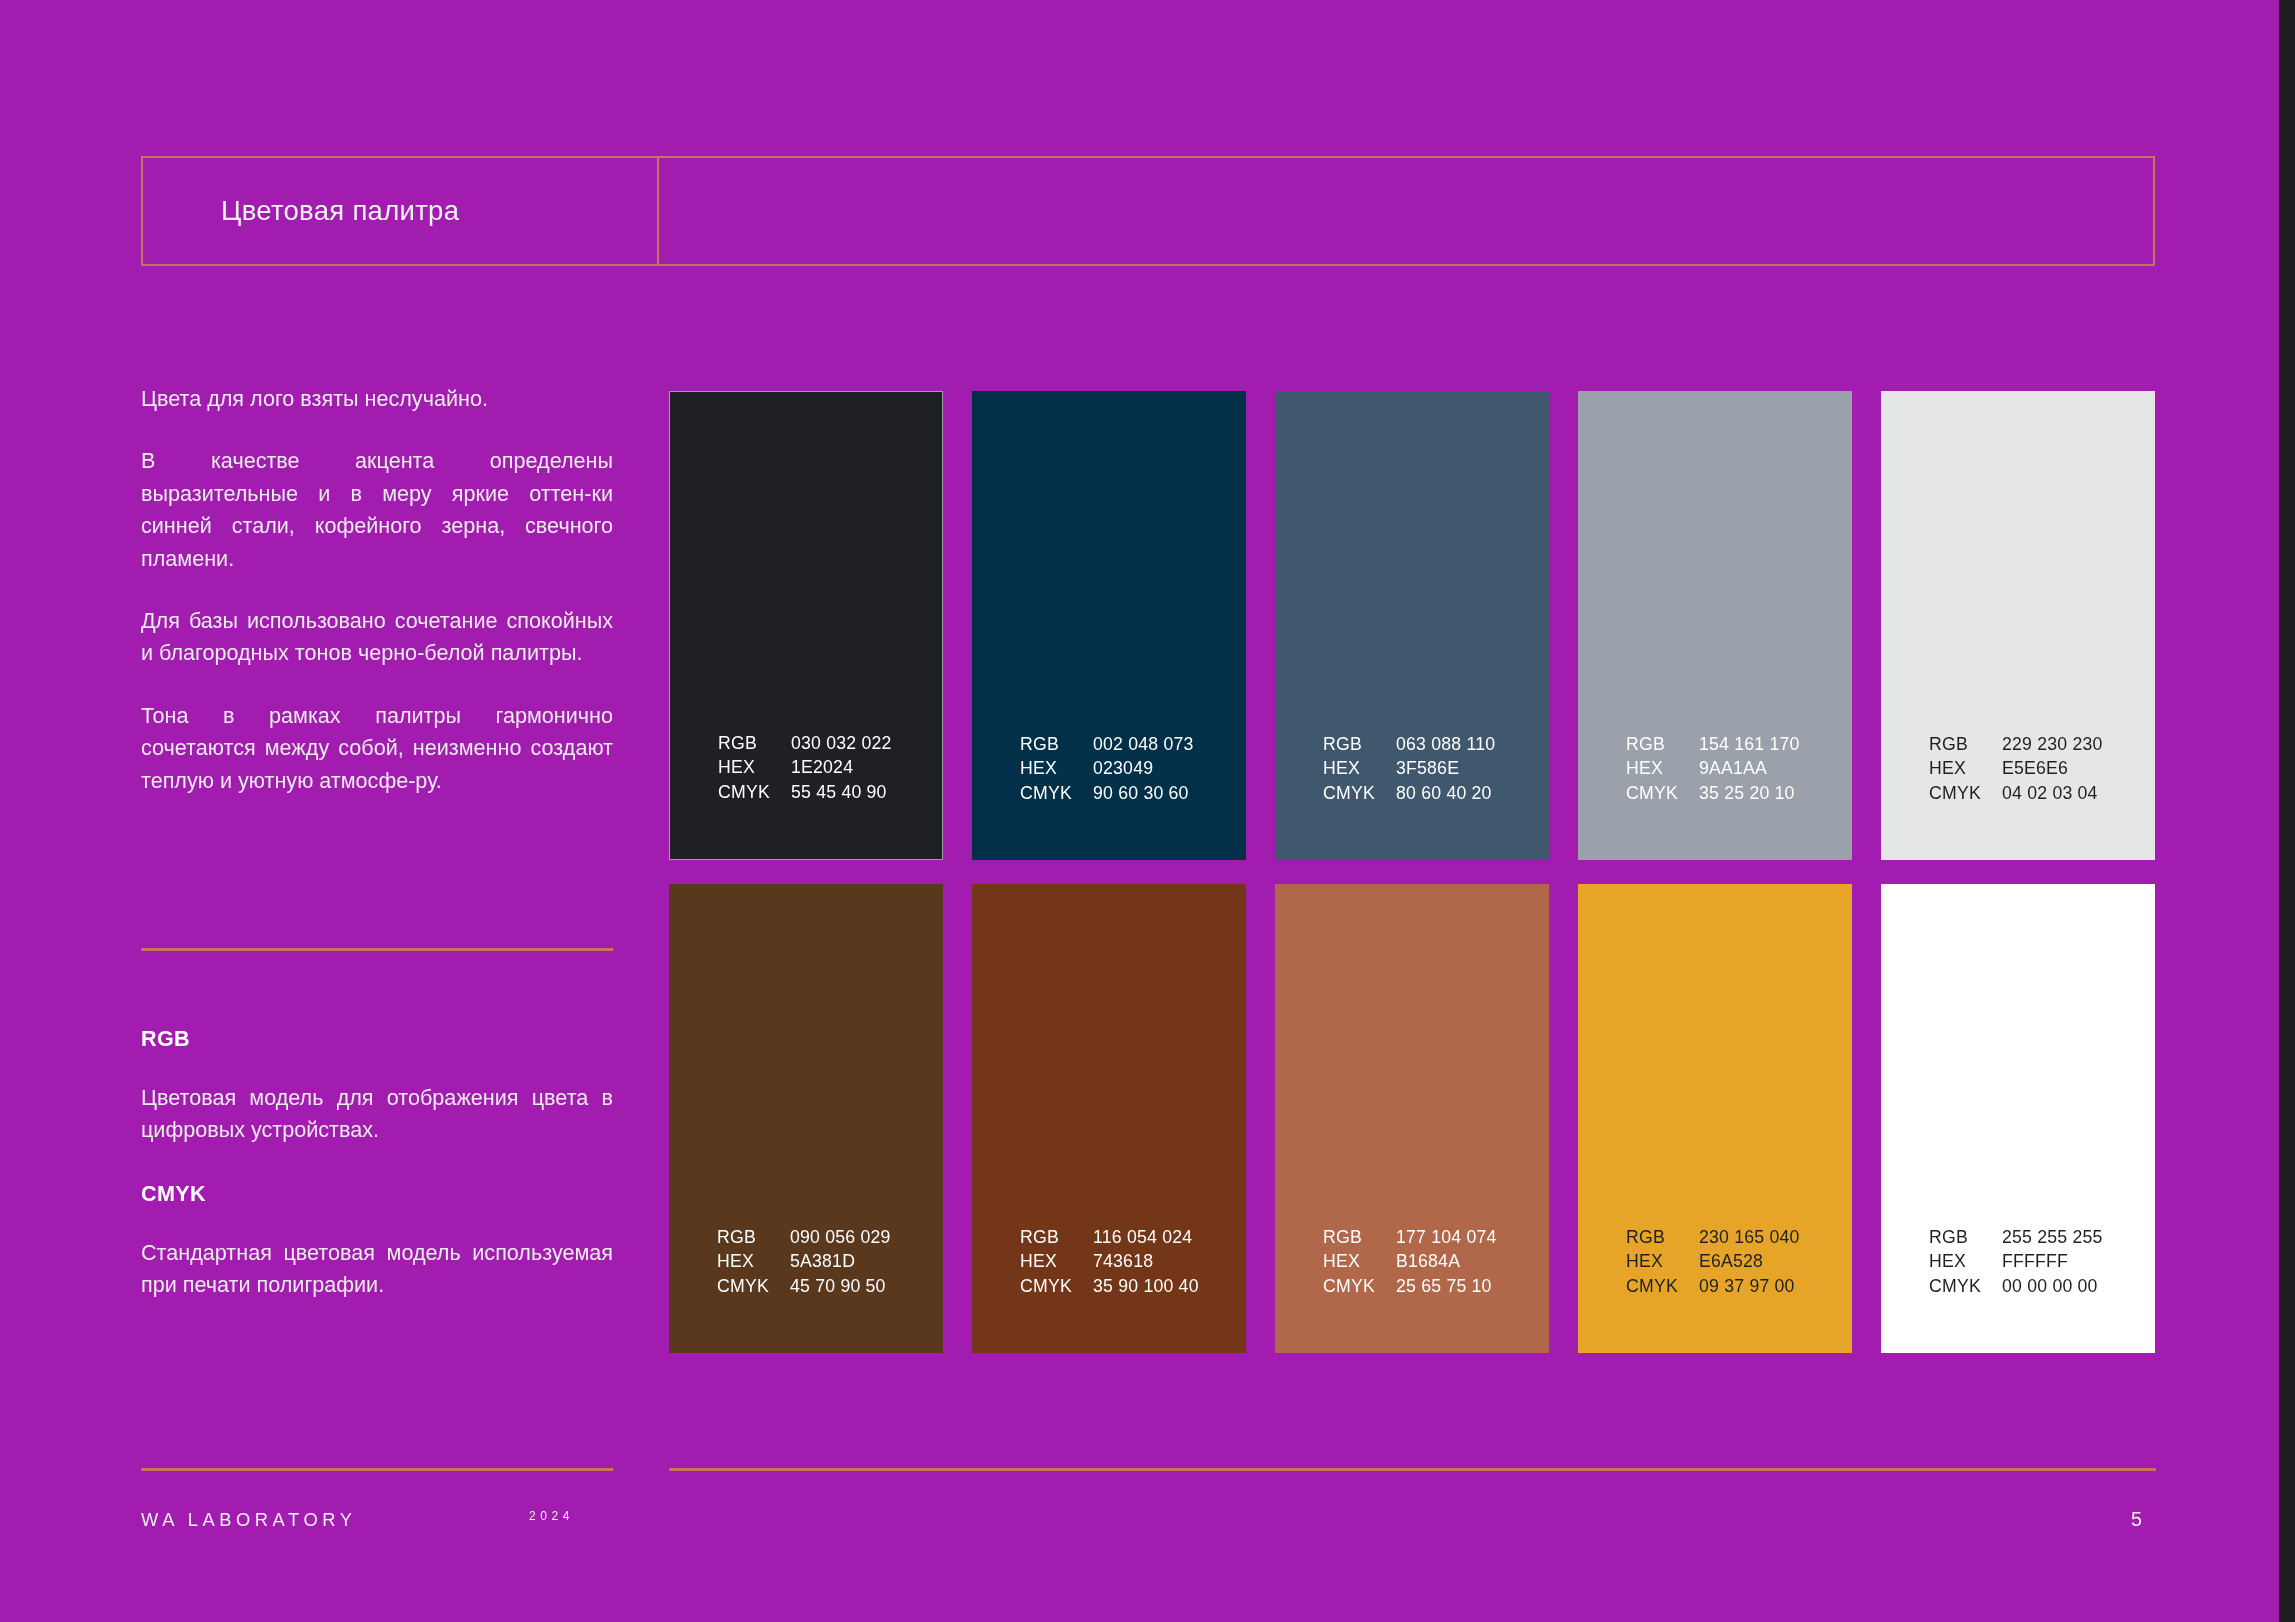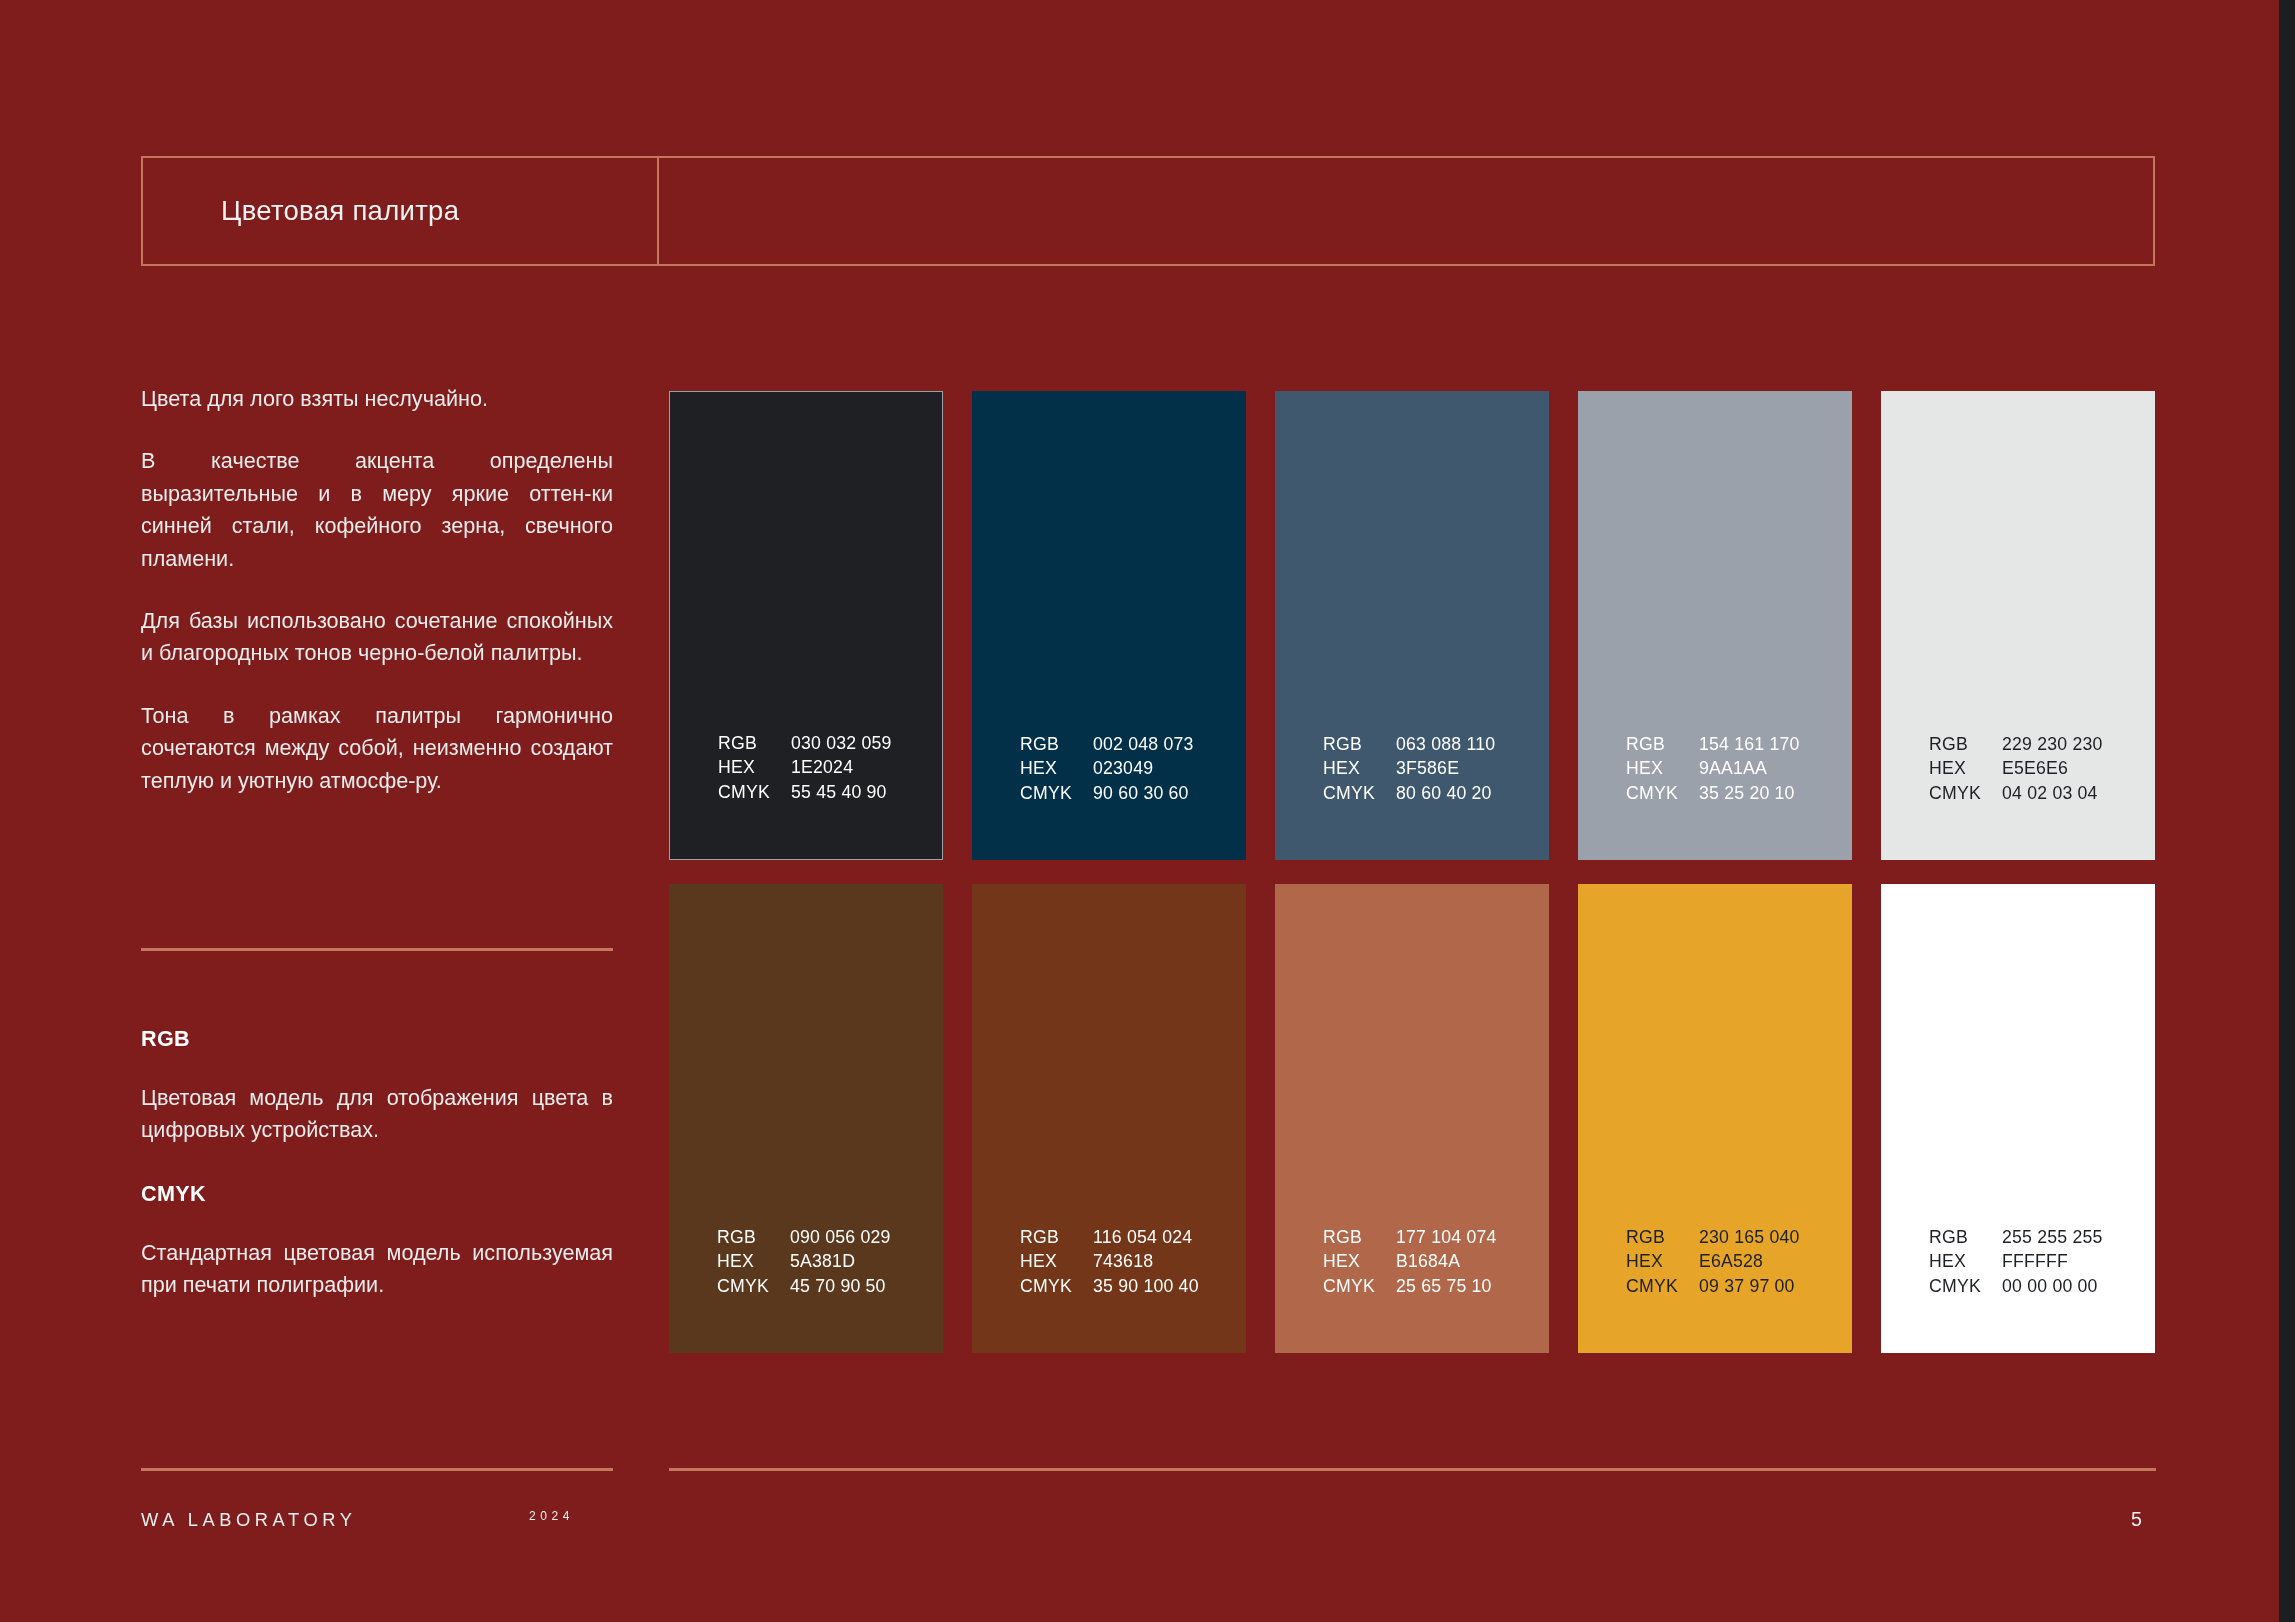--- a/index.html
+++ b/index.html
@@ -9,21 +9,21 @@
     height: 1623px;
     background: #1c1e22;
     font-family: "Liberation Sans", sans-serif;
     overflow: hidden;
   }
 
   .page {
     position: relative;
     width: 2279px;
     height: 1623px;
-    background: #7f1d1d;
+    background: #a21caf;
   }
 
   
   .header-box {
     position: absolute;
     left: 141px;
     top: 156px;
     width: 2014px;
     height: 110px;
     border: 2px solid #c4765a;
@@ -190,21 +190,21 @@
     <div class="def-desc">Цветовая модель для отображения цвета в цифровых устройствах.</div>
     <div class="def-term">CMYK</div>
     <div class="def-desc last">Стандартная цветовая модель используемая при печати полиграфии.</div>
   </div>
 
   <div class="swatch-grid" id="swatch-grid">
       <div class="swatch" style="background: rgb(30, 32, 36); border: 1.3px solid rgb(154, 161, 170);">
         <div class="swatch-info" style="color: rgb(255, 255, 255);">
           <div class="swatch-row-line">
             <span class="swatch-key">RGB</span>
-            <span class="swatch-val">030 032 059</span>
+            <span class="swatch-val">030 032 022</span>
           </div>
           <div class="swatch-row-line">
             <span class="swatch-key">HEX</span>
             <span class="swatch-val">1E2024</span>
           </div>
           <div class="swatch-row-line">
             <span class="swatch-key">CMYK</span>
             <span class="swatch-val">55 45 40 90</span>
           </div>
         </div>

